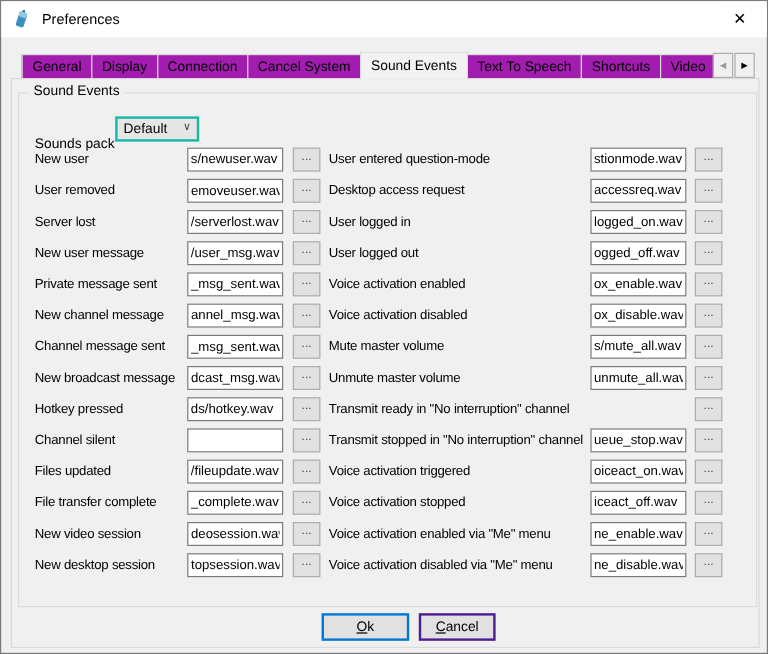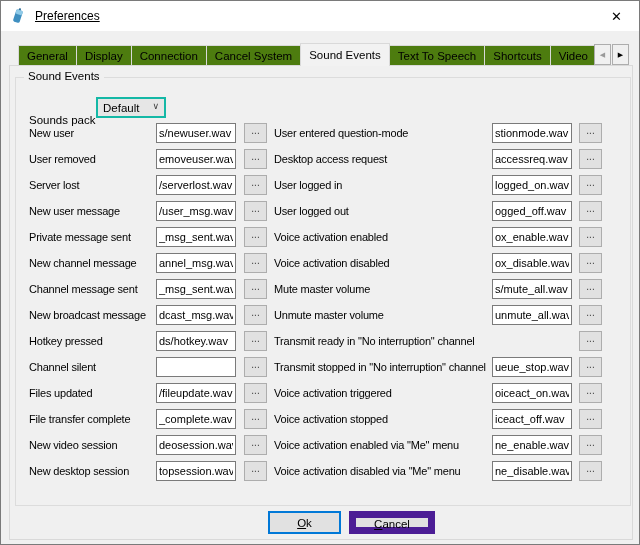--- a/index.html
+++ b/index.html
@@ -4,29 +4,29 @@
 <style>
   html,body{margin:0;padding:0;background:#ffffff;}
   .window{
     position:relative;box-sizing:border-box;width:640px;height:545px;
     border:1px solid #7a7a7a;background:#f0f0f0;color:#000;
     font-family:"Liberation Sans",sans-serif;font-size:11.5px;overflow:hidden;
   }
   
   .titlebar{position:absolute;left:0;top:0;right:0;height:30px;background:#ffffff;display:flex;align-items:center;}
   .app-icon{margin-left:9px;width:16px;height:16px;flex:0 0 16px;}
-  .title-text{margin-left:9px;font-size:12px;text-decoration:underline;}
+  .title-text{margin-left:9px;font-size:12px;}
   .close-btn{position:absolute;right:0;top:0;width:45px;height:30px;border:none;background:#ffffff;
     display:flex;align-items:center;justify-content:center;font-size:13px;color:#000;cursor:default;
     font-family:"DejaVu Sans",sans-serif;}
   
   .tabstrip{position:absolute;left:8px;top:42px;width:624px;height:23px;}
   .tab-bar{position:absolute;left:0;top:0;width:592px;height:23px;overflow:hidden;white-space:nowrap;}
   .tab{display:inline-block;box-sizing:border-box;vertical-align:top;margin-top:2px;height:20px;
-    padding:4px 8px 0 8px;background:#4d7c0f;border:1px solid #d9d9d9;border-bottom:none;}
+    padding:4px 8px 0 8px;background:#a21caf;border:1px solid #d9d9d9;border-bottom:none;}
   .tab + .tab{margin-left:-1px;}
   .tab:first-child{margin-left:9px;}
   .tab.active{position:relative;z-index:3;margin-top:0;height:23px;padding-top:5px;background:#f2f2f2;
     border:1px solid #d9d9d9;border-bottom:none;}
   .tab-scroll{position:absolute;top:1px;width:17px;height:21px;box-sizing:border-box;background:#f0f0f0;
     border:1px solid #adadad;font-size:7px;display:flex;align-items:center;justify-content:center;padding:0;
     font-family:"DejaVu Sans",sans-serif;}
   .tab-scroll.left{right:22px;color:#9a9a9a;}
   .tab-scroll.right{right:4px;color:#000;}
   
@@ -53,21 +53,21 @@
   .browse{position:absolute;top:0;box-sizing:border-box;width:23px;height:20px;background:#e1e1e1;
     border:1px solid #adadad;font-size:10px;line-height:8px;color:#444;padding:0 0 4px 0;}
   .brw-l{left:228px;}
   .brw-r{left:563px;}
   
   .dlg-btn{position:absolute;top:510px;height:23px;box-sizing:border-box;background:#e1e1e1;
     font-family:"Liberation Sans",sans-serif;font-size:11.5px;color:#000;padding:0;z-index:4;}
   .dlg-btn span{display:block;}
   .dlg-btn span::first-letter{text-decoration:underline;}
   .btn-ok{left:267px;width:73px;border:2px solid #0078d7;}
-  .btn-cancel{left:348px;width:86px;border:7px solid #4c1d95;}
+  .btn-cancel{left:348px;width:64px;border:2px solid #4c1d95;}
 </style>
 </head>
 <body>
 
 <div class="window">
 
   <div class="titlebar">
     <svg class="app-icon" viewBox="0 0 16 16" width="16" height="16" aria-hidden="true">
       <g transform="rotate(18 8 8)">
         <rect x="6.6" y="0" width="2.2" height="4" rx="1" fill="#2f6f99"></rect>

